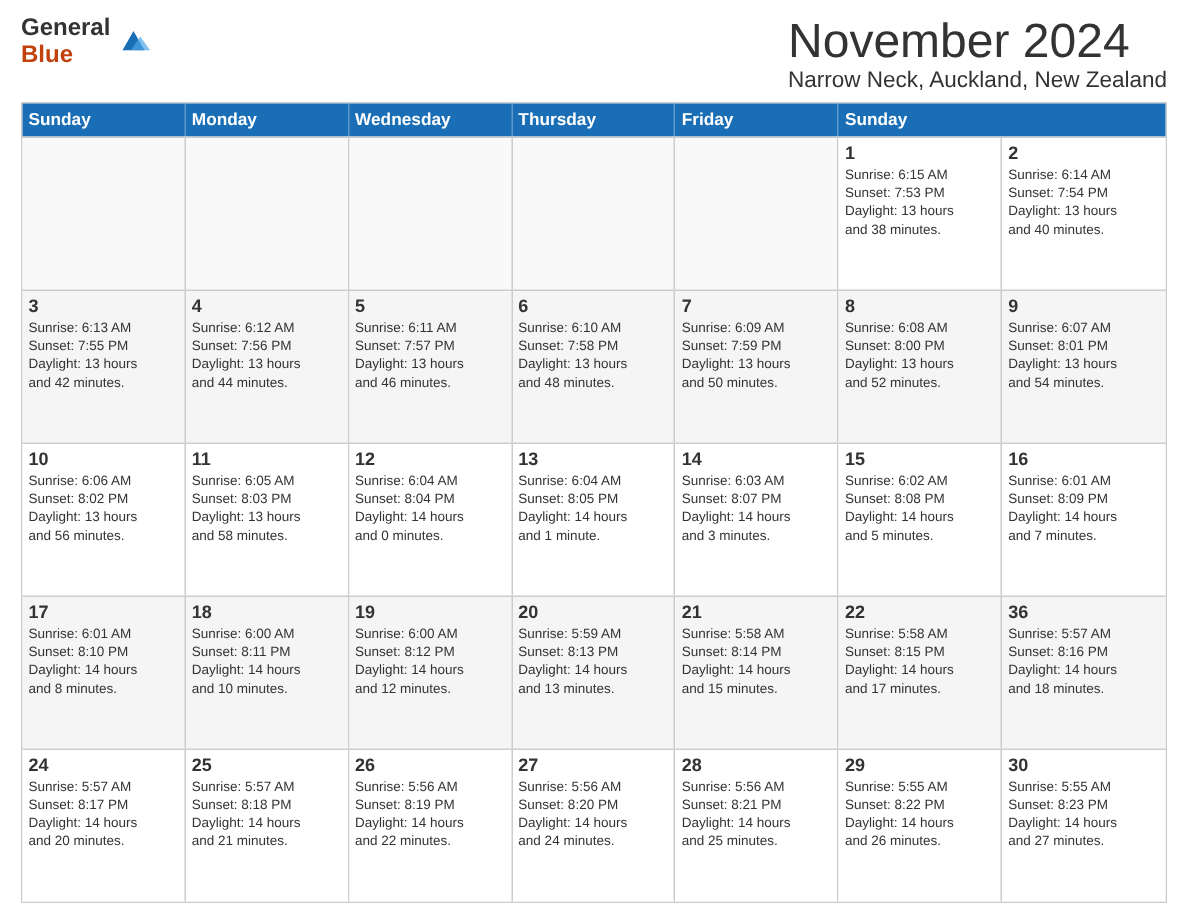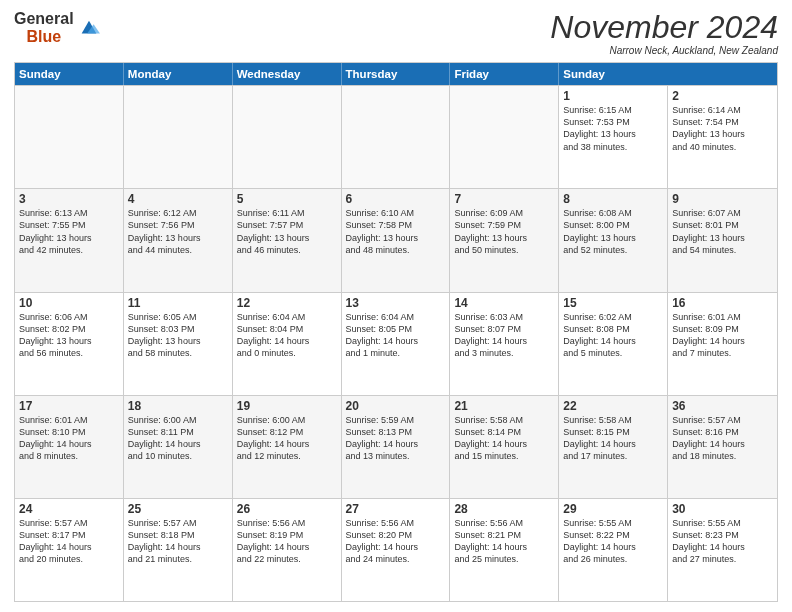--- a/index.html
+++ b/index.html
@@ -1,26 +1,26 @@
 <!DOCTYPE html>
 <html><head>
   <meta charset="utf-8">
   <style>
     * { box-sizing: border-box; margin: 0; padding: 0; }
     body { font-family: Arial, sans-serif; background: #fff; width: 792px; height: 612px; overflow: hidden; }
     .page { width: 792px; height: 612px; display: flex; flex-direction: column; padding: 10px 14px; }
     .header { display: flex; align-items: flex-start; justify-content: space-between; margin-bottom: 6px; }
-    .logo { display: flex; align-items: center; text-align: center; }
+    .logo { display: flex; align-items: center; }
     .logo-text { display: flex; flex-direction: column; line-height: 1.1; }
     .logo-general { font-size: 16px; font-weight: bold; color: #333; }
     .logo-blue { font-size: 16px; font-weight: bold; color: #c2410c; }
     .logo-icon { width: 22px; height: 22px; margin-left: 4px; }
-    .title-block { text-align: right; font-style: italic; }
+    .title-block { text-align: left; }
     .month-title { font-size: 32px; font-weight: normal; color: #333; line-height: 1.1; }
-    .location { font-size: 10px; color: #333; font-weight: normal; }
+    .location { font-size: 15px; color: #333; font-weight: normal; }
     .calendar { flex: 1; display: flex; flex-direction: column; border: 1px solid #ccc; }
     .cal-header { display: grid; grid-template-columns: repeat(7, 1fr); background: #1a6eb5; }
     .cal-header-cell { color: #fff; font-size: 11.5px; font-weight: bold; padding: 5px 4px; text-align: left; border-right: 1px solid rgba(255,255,255,0.3); }
     .cal-header-cell:last-child { border-right: none; }
     .cal-body { flex: 1; display: flex; flex-direction: column; }
     .cal-row { display: grid; grid-template-columns: repeat(7, 1fr); flex: 1; border-top: 1px solid #ccc; }
     .cal-cell { border-right: 1px solid #ccc; padding: 3px 4px; font-size: 9.5px; color: #333; background: #fff; vertical-align: top; }
     .cal-cell:last-child { border-right: none; }
     .cal-cell.alt { background: #f5f5f5; }
     .cal-cell.empty { background: #f9f9f9; }

